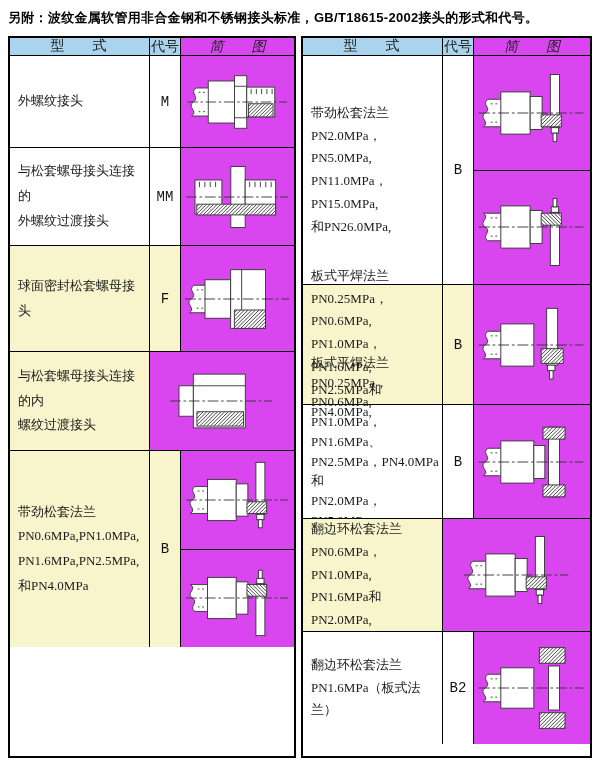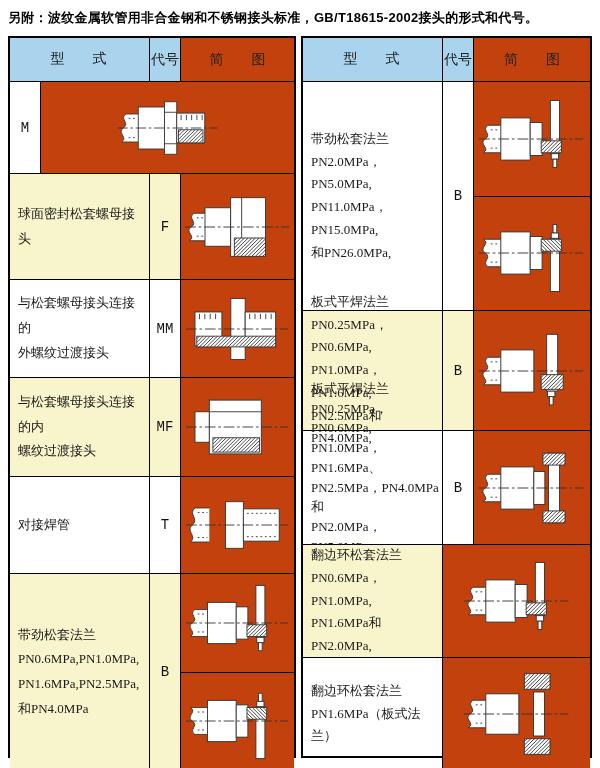--- a/index.html
+++ b/index.html
@@ -16,33 +16,33 @@
   }
   .tables { display:flex; gap:5px; margin:9px 8px 0 8px; }
   .half {
     border:2px solid #000; background:#fff; height:722px;
     display:flex; flex-direction:column;
   }
   .half.left  { width:288px; }
   .half.right { width:291px; }
   .row { display:flex; border-bottom:1px solid #000; flex-shrink:0; }
   .row:last-child { border-bottom:none; }
-  .hrow { background:#aad4ee; height:44px;justify-content:center; }
+  .hrow { background:#aad4ee; height:18px;justify-content:center; }
   .hrow .cell { display:flex; align-items:center; justify-content:center;
     font-size:14px; color:#222; }
   .cell { border-right:1px solid #000; }
   .cell:last-child { border-right:none; }
   .type { width:140px; display:flex; align-items:center;
     padding:4px 2px 4px 8px; font-size:13px; white-space:pre-line; }
   .left  .type { line-height:1.9; }
   .right .type { line-height:1.75; }
   .right .row-r3 .type { line-height:1.52; }
   .code { width:31px; display:flex; align-items:center; justify-content:center;
     font-size:14px; color:#111;font-family:Liberation Mono, monospace; }
-  .diag { flex:1; display:flex; flex-direction:column; background:#c2410c; }
+  .diag { flex:1; display:flex; flex-direction:column; background:#d946ef;font-style:italic; }
   .dcell { flex:1; display:flex; align-items:center; justify-content:center; overflow:hidden; }
   .dcell + .dcell { border-top:1px solid #000; }
   .hl .type, .hl .code { background:#f8f5cc; }
   
   .h-l1{height:92px}.h-l2{height:106px}.h-l3{height:98px}
   .h-l4{height:99px}.h-l5{height:97px}.h-l6{height:196px}
   
   .h-r1{height:229px}.h-r2{height:120px}.h-r3{height:114px}
   .h-r4{height:113px}.h-r5{height:112px}
   svg.fitting { display:block; }
@@ -56,20 +56,21 @@
   <div class="tables">
 
     <div class="half left">
       <div class="row hrow">
         <div class="cell type" style="justify-content:center;padding-left:0">型　　式</div>
         <div class="cell code">代号</div>
         <div class="cell diag" style="flex-direction:row;align-items:center;justify-content:center">简　　图</div>
       </div>
 
       <div class="row h-l1">
+        <div class="cell type">外螺纹接头</div>
         <div class="cell code">M</div>
         <div class="cell diag">
           <div class="dcell">
               <svg class="fitting" width="110" height="84" viewBox="0 0 120 96">
                 <path d="M26 32 L12 32 C4 37.44 17 42.56 9 48 C1 53.44 15 58.56 7 64 L26 64" fill="#fff" stroke="#333" stroke-width="1"></path>
                 <line x1="15" y1="37" x2="24" y2="37" stroke="#333" stroke-width="1" stroke-dasharray="2 3"></line>
                 <line x1="15" y1="59" x2="24" y2="59" stroke="#333" stroke-width="1" stroke-dasharray="2 3"></line>
                 <rect x="26" y="24" width="30" height="48" fill="#fff" stroke="#333" stroke-width="1"></rect>
                 <rect x="56" y="18" width="14" height="60" fill="#fff" stroke="#333" stroke-width="1"></rect>
                 <line x1="56" y1="30" x2="70" y2="30" stroke="#333" stroke-width="1"></line>
@@ -84,52 +85,20 @@
                 <line x1="72" y1="53" x2="75" y2="50" stroke="#333" stroke-width="1"></line>
                 <line x1="72" y1="57" x2="79" y2="50" stroke="#333" stroke-width="1"></line>
                 <line x1="72" y1="61" x2="83" y2="50" stroke="#333" stroke-width="1"></line>
                 <line x1="72" y1="65" x2="87" y2="50" stroke="#333" stroke-width="1"></line>
                 <line x1="76" y1="65" x2="91" y2="50" stroke="#333" stroke-width="1"></line>
                 <line x1="80" y1="65" x2="95" y2="50" stroke="#333" stroke-width="1"></line>
                 <line x1="84" y1="65" x2="99" y2="50" stroke="#333" stroke-width="1"></line>
                 <line x1="88" y1="65" x2="100" y2="53" stroke="#333" stroke-width="1"></line>
                 <line x1="92" y1="65" x2="100" y2="57" stroke="#333" stroke-width="1"></line>
                 <line x1="96" y1="65" x2="100" y2="61" stroke="#333" stroke-width="1"></line>
-                <line x1="2" y1="48" x2="116" y2="48" stroke="#333" stroke-width="1" stroke-dasharray="12 3 3 3"></line>
-              </svg>
-            </div>
-        </div>
-      </div>
-
-      <div class="row h-l2 hl">
-        <div class="cell type">球面密封松套螺母接头</div>
-        <div class="cell code">F</div>
-        <div class="cell diag">
-          <div class="dcell">
-              <svg class="fitting" width="110" height="88" viewBox="0 0 120 96">
-                <path d="M24 33 L12 33 C4 38.1 17 42.9 9 48 C1 53.1 15 57.9 7 63 L24 63" fill="#fff" stroke="#333" stroke-width="1"></path>
-                <line x1="15" y1="38" x2="22" y2="38" stroke="#333" stroke-width="1" stroke-dasharray="2 3"></line>
-                <line x1="15" y1="58" x2="22" y2="58" stroke="#333" stroke-width="1" stroke-dasharray="2 3"></line>
-                <rect x="24" y="27" width="28" height="42" fill="#fff" stroke="#333" stroke-width="1"></rect>
-                <rect x="52" y="16" width="38" height="64" fill="#fff" stroke="#333" stroke-width="1"></rect>
-                <line x1="64" y1="16" x2="64" y2="80" stroke="#333" stroke-width="1"></line>
-                <rect x="56" y="60" width="34" height="20" fill="#fff" stroke="#333" stroke-width="1"></rect>
-                <line x1="56" y1="63" x2="59" y2="60" stroke="#333" stroke-width="1"></line>
-                <line x1="56" y1="67" x2="63" y2="60" stroke="#333" stroke-width="1"></line>
-                <line x1="56" y1="71" x2="67" y2="60" stroke="#333" stroke-width="1"></line>
-                <line x1="56" y1="75" x2="71" y2="60" stroke="#333" stroke-width="1"></line>
-                <line x1="56" y1="79" x2="75" y2="60" stroke="#333" stroke-width="1"></line>
-                <line x1="59" y1="80" x2="79" y2="60" stroke="#333" stroke-width="1"></line>
-                <line x1="63" y1="80" x2="83" y2="60" stroke="#333" stroke-width="1"></line>
-                <line x1="67" y1="80" x2="87" y2="60" stroke="#333" stroke-width="1"></line>
-                <line x1="71" y1="80" x2="90" y2="61" stroke="#333" stroke-width="1"></line>
-                <line x1="75" y1="80" x2="90" y2="65" stroke="#333" stroke-width="1"></line>
-                <line x1="79" y1="80" x2="90" y2="69" stroke="#333" stroke-width="1"></line>
-                <line x1="83" y1="80" x2="90" y2="73" stroke="#333" stroke-width="1"></line>
-                <line x1="87" y1="80" x2="90" y2="77" stroke="#333" stroke-width="1"></line>
                 <line x1="2" y1="48" x2="116" y2="48" stroke="#333" stroke-width="1" stroke-dasharray="12 3 3 3"></line>
               </svg>
             </div>
         </div>
       </div>
 
       <div class="row h-l3">
         <div class="cell type">与松套螺母接头连接的
 外螺纹过渡接头</div>
         <div class="cell code">MM</div>
@@ -173,24 +142,55 @@
                 <line x1="89" y1="68" x2="101" y2="56" stroke="#333" stroke-width="1"></line>
                 <line x1="93" y1="68" x2="102" y2="59" stroke="#333" stroke-width="1"></line>
                 <line x1="97" y1="68" x2="102" y2="63" stroke="#333" stroke-width="1"></line>
                 <line x1="101" y1="68" x2="102" y2="67" stroke="#333" stroke-width="1"></line>
                 <line x1="2" y1="48" x2="116" y2="48" stroke="#333" stroke-width="1" stroke-dasharray="12 3 3 3"></line>
               </svg>
             </div>
         </div>
       </div>
 
+      <div class="row h-l2 hl">
+        <div class="cell type">球面密封松套螺母接头</div>
+        <div class="cell code">F</div>
+        <div class="cell diag">
+          <div class="dcell">
+              <svg class="fitting" width="110" height="88" viewBox="0 0 120 96">
+                <path d="M24 33 L12 33 C4 38.1 17 42.9 9 48 C1 53.1 15 57.9 7 63 L24 63" fill="#fff" stroke="#333" stroke-width="1"></path>
+                <line x1="15" y1="38" x2="22" y2="38" stroke="#333" stroke-width="1" stroke-dasharray="2 3"></line>
+                <line x1="15" y1="58" x2="22" y2="58" stroke="#333" stroke-width="1" stroke-dasharray="2 3"></line>
+                <rect x="24" y="27" width="28" height="42" fill="#fff" stroke="#333" stroke-width="1"></rect>
+                <rect x="52" y="16" width="38" height="64" fill="#fff" stroke="#333" stroke-width="1"></rect>
+                <line x1="64" y1="16" x2="64" y2="80" stroke="#333" stroke-width="1"></line>
+                <rect x="56" y="60" width="34" height="20" fill="#fff" stroke="#333" stroke-width="1"></rect>
+                <line x1="56" y1="63" x2="59" y2="60" stroke="#333" stroke-width="1"></line>
+                <line x1="56" y1="67" x2="63" y2="60" stroke="#333" stroke-width="1"></line>
+                <line x1="56" y1="71" x2="67" y2="60" stroke="#333" stroke-width="1"></line>
+                <line x1="56" y1="75" x2="71" y2="60" stroke="#333" stroke-width="1"></line>
+                <line x1="56" y1="79" x2="75" y2="60" stroke="#333" stroke-width="1"></line>
+                <line x1="59" y1="80" x2="79" y2="60" stroke="#333" stroke-width="1"></line>
+                <line x1="63" y1="80" x2="83" y2="60" stroke="#333" stroke-width="1"></line>
+                <line x1="67" y1="80" x2="87" y2="60" stroke="#333" stroke-width="1"></line>
+                <line x1="71" y1="80" x2="90" y2="61" stroke="#333" stroke-width="1"></line>
+                <line x1="75" y1="80" x2="90" y2="65" stroke="#333" stroke-width="1"></line>
+                <line x1="79" y1="80" x2="90" y2="69" stroke="#333" stroke-width="1"></line>
+                <line x1="83" y1="80" x2="90" y2="73" stroke="#333" stroke-width="1"></line>
+                <line x1="87" y1="80" x2="90" y2="77" stroke="#333" stroke-width="1"></line>
+                <line x1="2" y1="48" x2="116" y2="48" stroke="#333" stroke-width="1" stroke-dasharray="12 3 3 3"></line>
+              </svg>
+            </div>
+        </div>
+      </div>
+
       <div class="row h-l4 hl">
         <div class="cell type">与松套螺母接头连接的内
 螺纹过渡接头</div>
-        <div class="cell code">MF</div>
         <div class="cell diag">
           <div class="dcell">
               <svg class="fitting" width="110" height="86" viewBox="0 0 120 96">
                 <rect x="12" y="31" width="16" height="34" fill="#fff" stroke="#333" stroke-width="1"></rect>
                 <rect x="28" y="18" width="58" height="60" fill="#fff" stroke="#333" stroke-width="1"></rect>
                 <line x1="28" y1="31" x2="86" y2="31" stroke="#333" stroke-width="1"></line>
                 <rect x="32" y="60" width="52" height="16" fill="#fff" stroke="#333" stroke-width="1"></rect>
                 <line x1="32" y1="63" x2="35" y2="60" stroke="#333" stroke-width="1"></line>
                 <line x1="32" y1="67" x2="39" y2="60" stroke="#333" stroke-width="1"></line>
                 <line x1="32" y1="71" x2="43" y2="60" stroke="#333" stroke-width="1"></line>
@@ -207,38 +207,20 @@
                 <line x1="71" y1="76" x2="84" y2="63" stroke="#333" stroke-width="1"></line>
                 <line x1="75" y1="76" x2="84" y2="67" stroke="#333" stroke-width="1"></line>
                 <line x1="79" y1="76" x2="84" y2="71" stroke="#333" stroke-width="1"></line>
                 <line x1="83" y1="76" x2="84" y2="75" stroke="#333" stroke-width="1"></line>
                 <line x1="2" y1="48" x2="116" y2="48" stroke="#333" stroke-width="1" stroke-dasharray="12 3 3 3"></line>
               </svg>
             </div>
         </div>
       </div>
 
-      <div class="row h-l5">
-        <div class="cell type">对接焊管</div>
-        <div class="cell code">T</div>
-        <div class="cell diag">
-          <div class="dcell">
-              <svg class="fitting" width="110" height="86" viewBox="0 0 120 96">
-                <path d="M28 29 L12 29 C4 35.46 17 41.54 9 48 C1 54.46 15 60.54 7 67 L28 67" fill="#fff" stroke="#333" stroke-width="1"></path>
-                <line x1="15" y1="34" x2="26" y2="34" stroke="#333" stroke-width="1" stroke-dasharray="2 3"></line>
-                <line x1="15" y1="62" x2="26" y2="62" stroke="#333" stroke-width="1" stroke-dasharray="2 3"></line>
-                <rect x="46" y="22" width="20" height="52" fill="#fff" stroke="#333" stroke-width="1"></rect>
-                <rect x="66" y="30" width="40" height="36" fill="#fff" stroke="#333" stroke-width="1"></rect>
-                <line x1="70" y1="35" x2="102" y2="35" stroke="#333" stroke-width="1" stroke-dasharray="2 3"></line>
-                <line x1="70" y1="61" x2="102" y2="61" stroke="#333" stroke-width="1" stroke-dasharray="2 3"></line>
-                <line x1="2" y1="48" x2="116" y2="48" stroke="#333" stroke-width="1" stroke-dasharray="12 3 3 3"></line>
-              </svg>
-            </div>
-        </div>
-      </div>
 
       <div class="row h-l6 hl">
         <div class="cell type">带劲松套法兰
 PN0.6MPa,PN1.0MPa,
 PN1.6MPa,PN2.5MPa,
 和PN4.0MPa</div>
         <div class="cell code">B</div>
         <div class="cell diag">
           <div class="dcell">
               <svg class="fitting" width="110" height="86" viewBox="0 0 120 96">
@@ -455,20 +437,21 @@
                 <rect x="83" y="70" width="4" height="9" fill="#fff" stroke="#333" stroke-width="1"></rect>
                 <line x1="2" y1="48" x2="116" y2="48" stroke="#333" stroke-width="1" stroke-dasharray="12 3 3 3"></line>
               </svg>
             </div>
         </div>
       </div>
 
       <div class="row h-r5">
         <div class="cell type">翻边环松套法兰
 PN1.6MPa（板式法兰）</div>
+        <div class="cell code">B2</div>
         <div class="cell diag">
           <div class="dcell">
               <svg class="fitting" width="110" height="94" viewBox="0 0 120 96">
                 <path d="M26 33 L12 33 C4 38.1 17 42.9 9 48 C1 53.1 15 57.9 7 63 L26 63" fill="#fff" stroke="#333" stroke-width="1"></path>
                 <line x1="15" y1="38" x2="24" y2="38" stroke="#333" stroke-width="1" stroke-dasharray="2 3"></line>
                 <line x1="15" y1="58" x2="24" y2="58" stroke="#333" stroke-width="1" stroke-dasharray="2 3"></line>
                 <rect x="26" y="26" width="36" height="44" fill="#fff" stroke="#333" stroke-width="1"></rect>
                 <rect x="78" y="24" width="12" height="48" fill="#fff" stroke="#333" stroke-width="1"></rect>
                 <rect x="68" y="4" width="28" height="17" fill="#fff" stroke="#333" stroke-width="1"></rect>
                 <line x1="68" y1="7" x2="71" y2="4" stroke="#333" stroke-width="1"></line>

